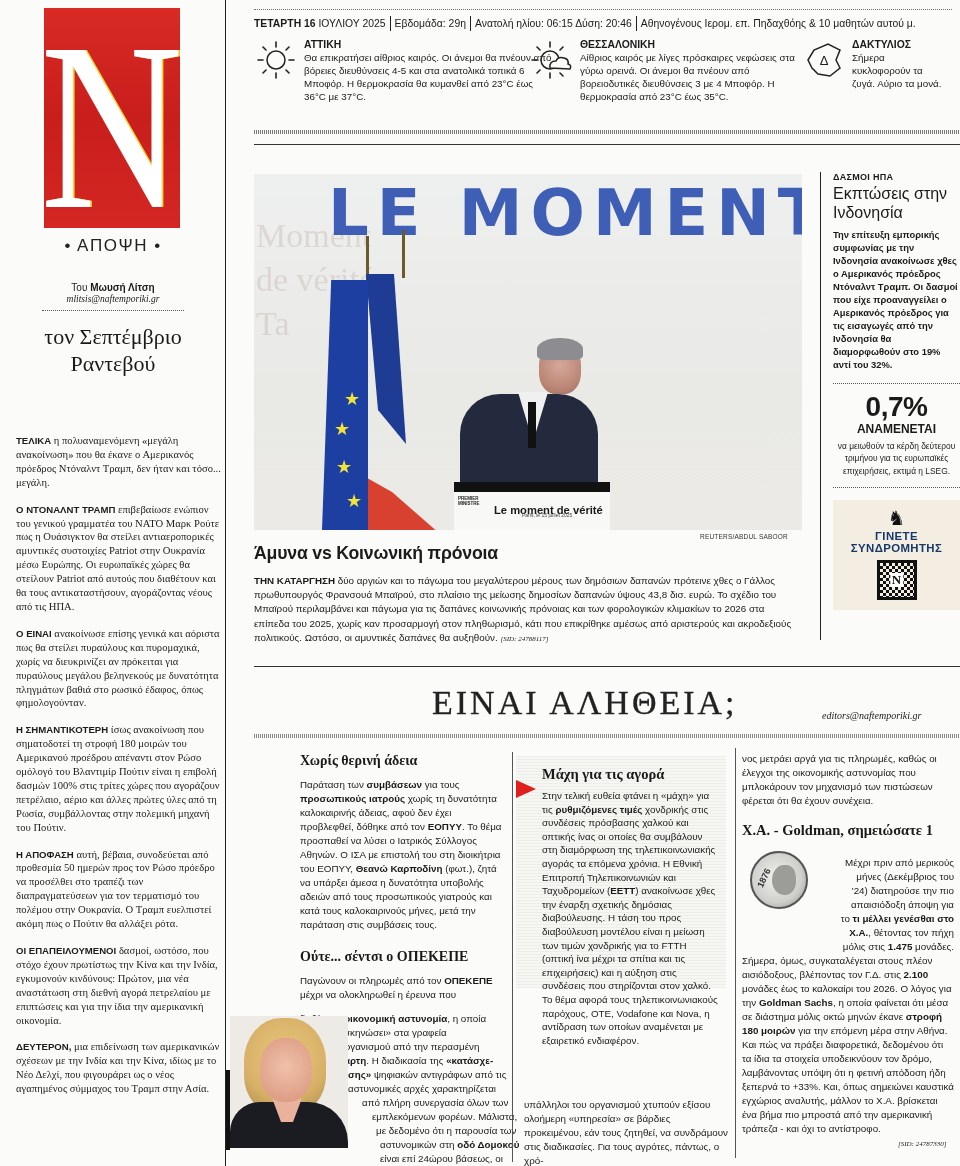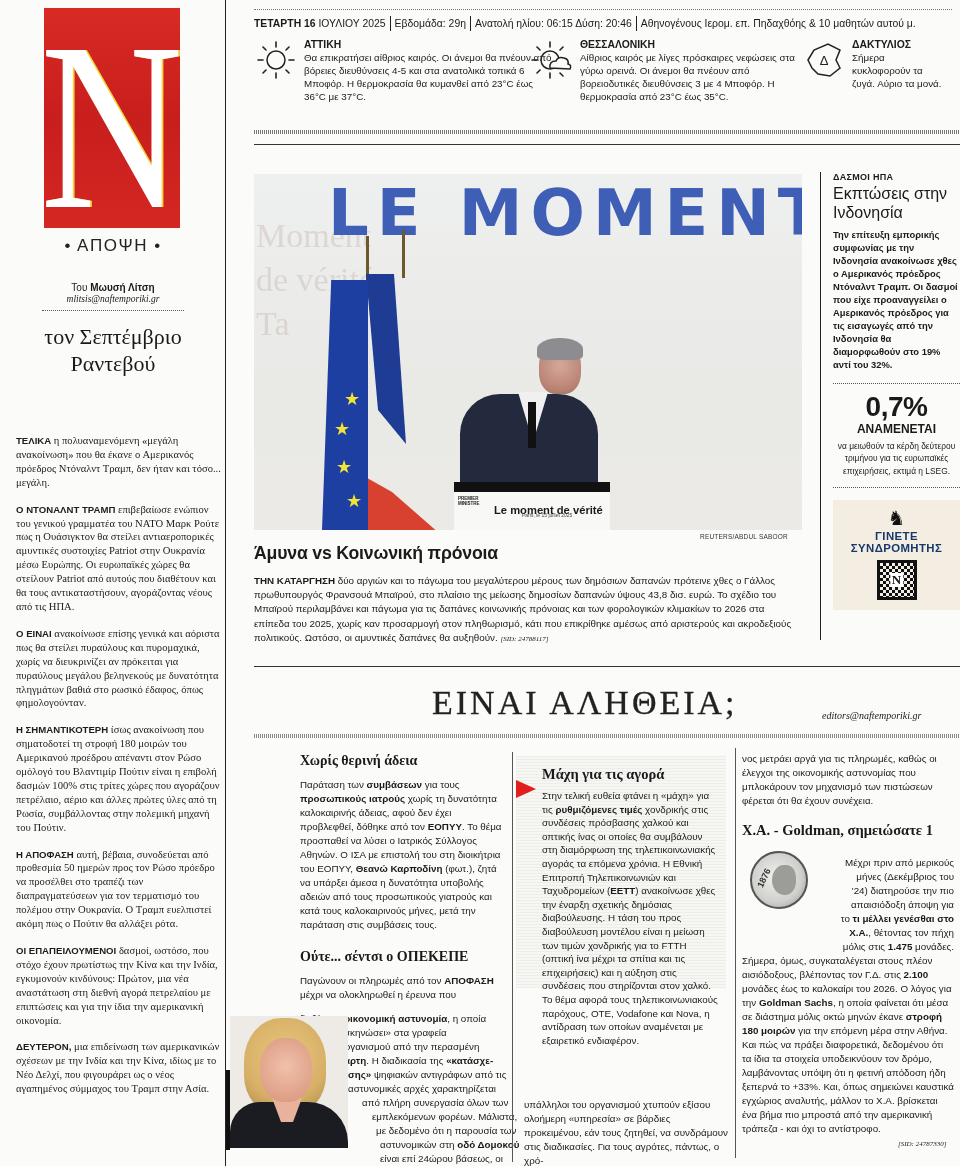--- a/index.html
+++ b/index.html
@@ -259,21 +259,21 @@
 </div>
 
 <div id="truth-title">ΕΙΝΑΙ ΑΛΗΘΕΙΑ;</div>
 <div id="truth-email">editors@naftemporiki.gr</div>
 <div id="truth-hatch"></div>
 
 <div class="col" id="col1">
   <h3>Χωρίς θερινή άδεια</h3>
   <p class="first"><span>Παράταση των </span><b>συμβάσεων</b><span> για τους </span><b>προσωπικούς ιατρούς</b><span> χωρίς τη δυνατότητα καλοκαιρινής άδειας, αφού δεν έχει προβλεφθεί, δόθηκε από τον </span><b>ΕΟΠΥΥ</b><span>. Το θέμα προσπαθεί να λύσει ο Ιατρικός Σύλλογος Αθηνών. Ο ΙΣΑ με επιστολή του στη διοικήτρια του ΕΟΠΥΥ, </span><b>Θεανώ Καρποδίνη</b><span> (φωτ.), ζητά να υπάρξει άμεσα η δυνατότητα υποβολής αδειών από τους προσωπικούς γιατρούς και κατά τους καλοκαιρινούς μήνες, μετά την παράταση στις συμβάσεις τους.</span></p>
   <h3>Ούτε... σέντσι ο ΟΠΕΚΕΠΕ</h3>
-  <p><span>Παγώνουν οι πληρωμές από τον </span><b>ΑΠΟΦΑΣΗ</b><span> μέχρι να ολοκληρωθεί η έρευνα που</span></p>
+  <p><span>Παγώνουν οι πληρωμές από τον </span><b>ΟΠΕΚΕΠΕ</b><span> μέχρι να ολοκληρωθεί η έρευνα που</span></p>
 </div>
 <div id="col1-wrap">
     <span class="line" style="padding-left: 0px;"><span>διεξάγει η </span><b>οικονομική αστυνομία</b><span>, η οποία</span></span>
     <span class="line" style="padding-left: 0px;"><span>έχει «κατασκηνώσει» στα γραφεία</span></span>
     <span class="line" style="padding-left: 22px;"><span>του οργανισμού από την περασμένη</span></span>
     <span class="line" style="padding-left: 30px;"><b>Τετάρτη</b><span>. Η διαδικασία της </span><b>«κατάσχε-</b></span>
     <span class="line" style="padding-left: 48px;"><b>σης»</b><span> ψηφιακών αντιγράφων από τις</span></span>
     <span class="line" style="padding-left: 48px;"><span>αστυνομικές αρχές  χαρακτηρίζεται</span></span>
     <span class="line" style="padding-left: 62px;"><span>από πλήρη συνεργασία όλων των</span></span>
     <span class="line" style="padding-left: 72px;"><span>εμπλεκόμενων φορέων. Μάλιστα,</span></span>

